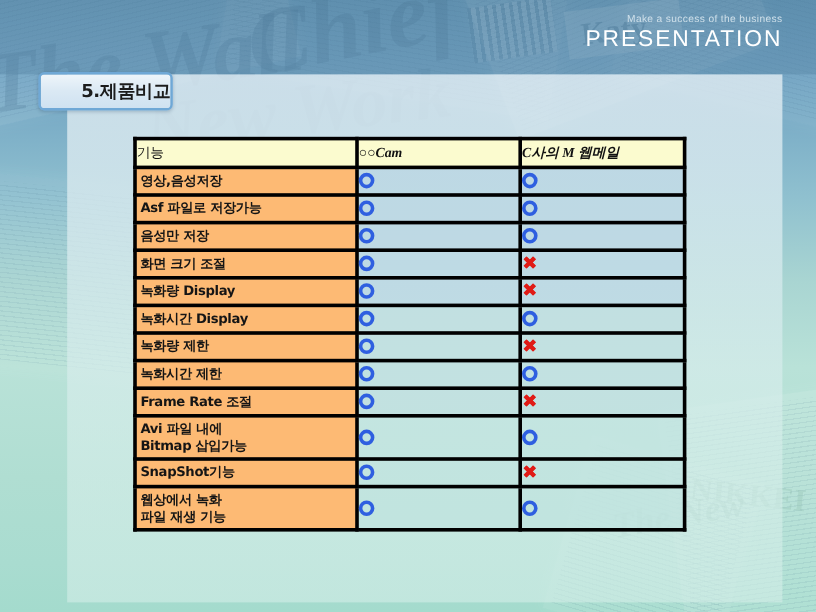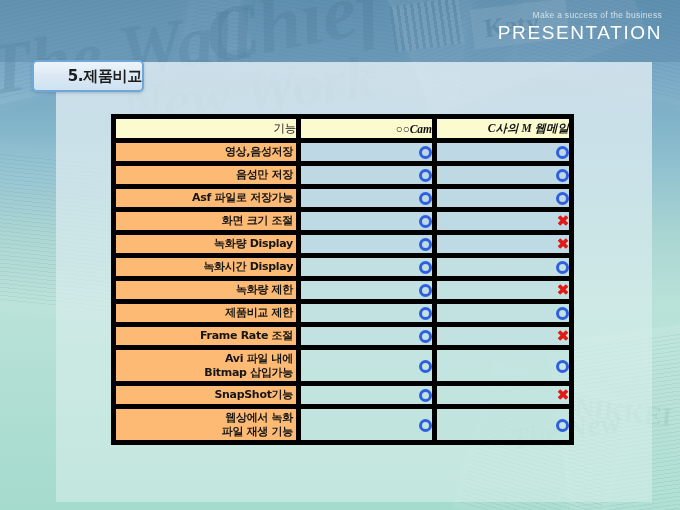--- a/index.html
+++ b/index.html
@@ -102,21 +102,21 @@
 
   
   .top-band {
     position: absolute;
     left:0; top:0; width: 680px; height: 62px;
     background: linear-gradient(180deg, rgba(72,118,150,.30) 0%, rgba(86,133,164,.42) 100%);
   }
 
   .brand {
     position: absolute;
-    right: 18px; top: 11px;
+    right: 28px; top: 11px;
     text-align: right;
   }
   .brand-sub {
     font-size: 8.5px;
     color: #cfe0ea;
     letter-spacing: .3px;
     line-height: 1;
     margin-bottom: 3px;
   }
   .brand-main {
@@ -169,23 +169,23 @@
     border-collapse: collapse;
     table-layout: fixed;
     border: 2px solid #111;
   }
   .cmp-table col.c1 { width: 185px; }
   .cmp-table col.c2 { width: 136px; }
   .cmp-table col.c3 { width: 137px; }
 
   .cmp-table th,
   .cmp-table td {
-    border: 5px solid #000000;
+    border: 3px solid #000000;
     padding: 0;
-    text-align: right;
+    text-align: left;
     vertical-align: middle;
   }
   .cmp-table thead th {
     height: 24px;
     background: #fbfbcf;
     font-family: "DejaVu Sans", sans-serif;
     font-size: 11.5px;
     font-weight: 400;
     color: #121212;
     letter-spacing: -.2px;
@@ -301,26 +301,26 @@
         <th class="h-vendor">C사의 M 웹메일</th>
       </tr>
     </thead>
     <tbody id="tbody">
         <tr>
           <td class="feat">영상,음성저장</td>
           <td class="mark"><span class="mark-glyph mark-o"></span></td>
           <td class="mark"><span class="mark-glyph mark-o"></span></td>
         </tr>
         <tr>
+          <td class="feat">Asf 파일로 저장가능</td>
+          <td class="mark"><span class="mark-glyph mark-o"></span></td>
+          <td class="mark"><span class="mark-glyph mark-o"></span></td>
+        </tr>
+        <tr>
           <td class="feat">음성만 저장</td>
-          <td class="mark"><span class="mark-glyph mark-o"></span></td>
-          <td class="mark"><span class="mark-glyph mark-o"></span></td>
-        </tr>
-        <tr>
-          <td class="feat">Asf 파일로 저장가능</td>
           <td class="mark"><span class="mark-glyph mark-o"></span></td>
           <td class="mark"><span class="mark-glyph mark-o"></span></td>
         </tr>
         <tr>
           <td class="feat">화면 크기 조절</td>
           <td class="mark"><span class="mark-glyph mark-o"></span></td>
           <td class="mark"><span class="mark-glyph mark-x">✖</span></td>
         </tr>
         <tr>
           <td class="feat">녹화량 Display</td>
@@ -331,21 +331,21 @@
           <td class="feat">녹화시간 Display</td>
           <td class="mark"><span class="mark-glyph mark-o"></span></td>
           <td class="mark"><span class="mark-glyph mark-o"></span></td>
         </tr>
         <tr class="r-low">
           <td class="feat">녹화량 제한</td>
           <td class="mark"><span class="mark-glyph mark-o"></span></td>
           <td class="mark"><span class="mark-glyph mark-x">✖</span></td>
         </tr>
         <tr class="r-low">
-          <td class="feat">제품비교 제한</td>
+          <td class="feat">녹화시간 제한</td>
           <td class="mark"><span class="mark-glyph mark-o"></span></td>
           <td class="mark"><span class="mark-glyph mark-o"></span></td>
         </tr>
         <tr class="r-low">
           <td class="feat">Frame Rate 조절</td>
           <td class="mark"><span class="mark-glyph mark-o"></span></td>
           <td class="mark"><span class="mark-glyph mark-x">✖</span></td>
         </tr>
         <tr class="tall r-lower">
           <td class="feat">Avi 파일 내에<br>Bitmap 삽입가능</td>

